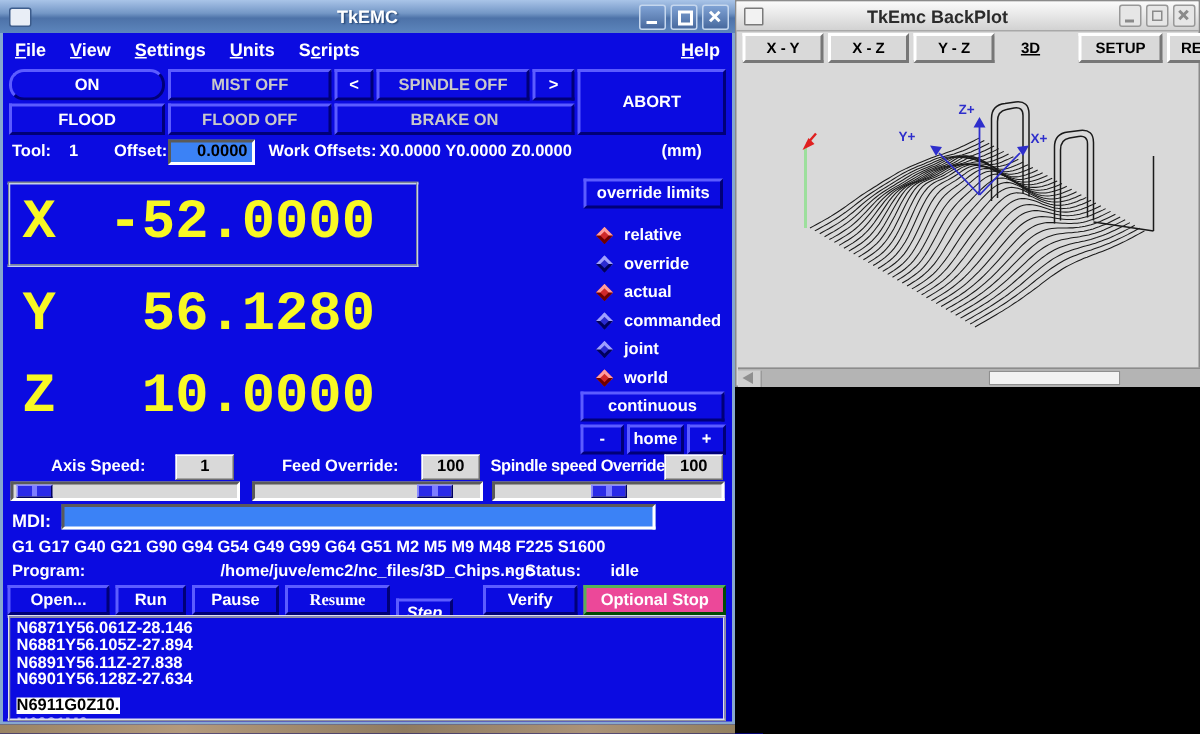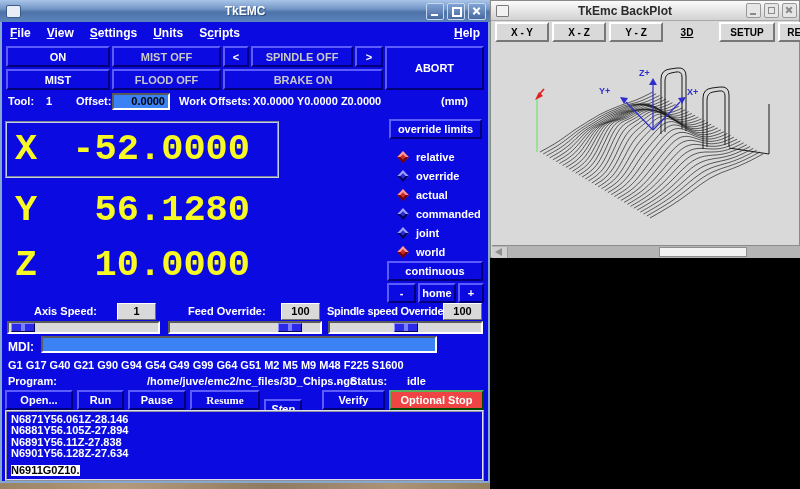--- a/index.html
+++ b/index.html
@@ -51,21 +51,21 @@
     background:#2a2ad0;border:2px solid;border-color:#9f9fff #00005e #00005e #9f9fff;box-sizing:border-box;}
   .radio.sel .diamond{background:#cf2929;border-color:#ff9d9d #6d0000 #6d0000 #ff9d9d;}
   .radio .rlabel{color:#fff;font-size:11px;font-weight:bold;}
   .trough{position:absolute;height:13px;background:#d9d9d9;box-sizing:border-box;
     border-top:2px solid #5a5a5a;border-left:2px solid #5a5a5a;
     border-bottom:2px solid #ffffff;border-right:2px solid #ffffff;}
   .shandle{position:absolute;top:0px;width:24px;height:9px;box-sizing:border-box;
     background:linear-gradient(90deg,#2a2ae8 0 42%,#7d7dff 42% 58%,#2a2ae8 58% 100%);
     border-top:1px solid #8c8cff;border-left:1px solid #8c8cff;
     border-bottom:1px solid #000060;border-right:1px solid #000060;}
-  .btn-green{background:#ef4444;border-top:2px solid #58b058;border-left:2px solid #58b058;
+  .btn-green{background:#ec4899;border-top:2px solid #58b058;border-left:2px solid #58b058;
     border-bottom:2px solid #024a02;border-right:2px solid #024a02;}
   .listing{position:absolute;left:5px;top:410px;width:479px;height:71px;background:#0b0be1;
     border:2px ridge #dfdff0;box-sizing:border-box;padding:2px 0 0 4px;overflow:hidden;}
   .listing .pline{color:#fff;font-size:11px;font-weight:bold;line-height:11.4px;white-space:pre;}
   .listing .pline.active{display:inline-block;background:#fff;color:#000;line-height:11.4px;}
   .desktop-strip{position:absolute;left:0;top:483px;width:490px;height:6px;
     background:linear-gradient(90deg,#9a8464,#b49a7c 25%,#8f7b60 55%,#ab9378 80%,#93805f);}
   
   .bp-window{position:absolute;left:490px;top:0;width:310px;height:258px;background:#d9d9d9;
     box-shadow:inset 0 0 0 1px #8a8a8a;overflow:hidden;}
@@ -118,27 +118,27 @@
 
   <div class="menubar">
     <span class="mi"><span class="u">F</span><span>ile</span></span>
     <span class="mi"><span class="u">V</span><span>iew</span></span>
     <span class="mi"><span class="u">S</span><span>ettings</span></span>
     <span class="mi"><span class="u">U</span><span>nits</span></span>
     <span class="mi"><span>S</span><span class="u">c</span><span>ripts</span></span>
     <span class="mi right"><span class="u">H</span><span>elp</span></span>
   </div>
 
-  <div class="btn-blue" style="left:6px;top:46px;width:104px;height:21px;">ON</div>
+  <div class="btn-blue" style="left:6px;top:46px;width:104px;height:21px;border-radius:10px;">ON</div>
   <div class="btn-blue dim" style="left:112px;top:46px;width:109px;height:21px;">MIST OFF</div>
   <div class="btn-blue" style="left:223px;top:46px;width:26px;height:21px;">&lt;</div>
   <div class="btn-blue dim" style="left:251px;top:46px;width:102px;height:21px;">SPINDLE OFF</div>
   <div class="btn-blue" style="left:355px;top:46px;width:28px;height:21px;">&gt;</div>
   <div class="btn-blue" style="left:385px;top:46px;width:99px;height:44px;">ABORT</div>
-  <div class="btn-blue" style="left:6px;top:69px;width:104px;height:21px;">MIST</div>
+  <div class="btn-blue" style="left:6px;top:69px;width:104px;height:21px;">FLOOD</div>
   <div class="btn-blue dim" style="left:112px;top:69px;width:109px;height:21px;">FLOOD OFF</div>
   <div class="btn-blue dim" style="left:223px;top:69px;width:160px;height:21px;">BRAKE ON</div>
 
   <span class="lbl" style="left:8px;top:95px;">Tool:</span>
   <span class="lbl" style="left:46px;top:95px;">1</span>
   <span class="lbl" style="left:76px;top:95px;">Offset:</span>
   <div class="entry" style="left:112px;top:93px;width:58px;height:17px;text-align:right;padding-right:3px;line-height:13px;">0.0000</div>
   <span class="lbl" style="left:179px;top:95px;">Work Offsets:</span>
   <span class="lbl" style="left:253px;top:95px;">X0.0000 Y0.0000 Z0.0000</span>
   <span class="lbl" style="left:441px;top:95px;">(mm)</span>

